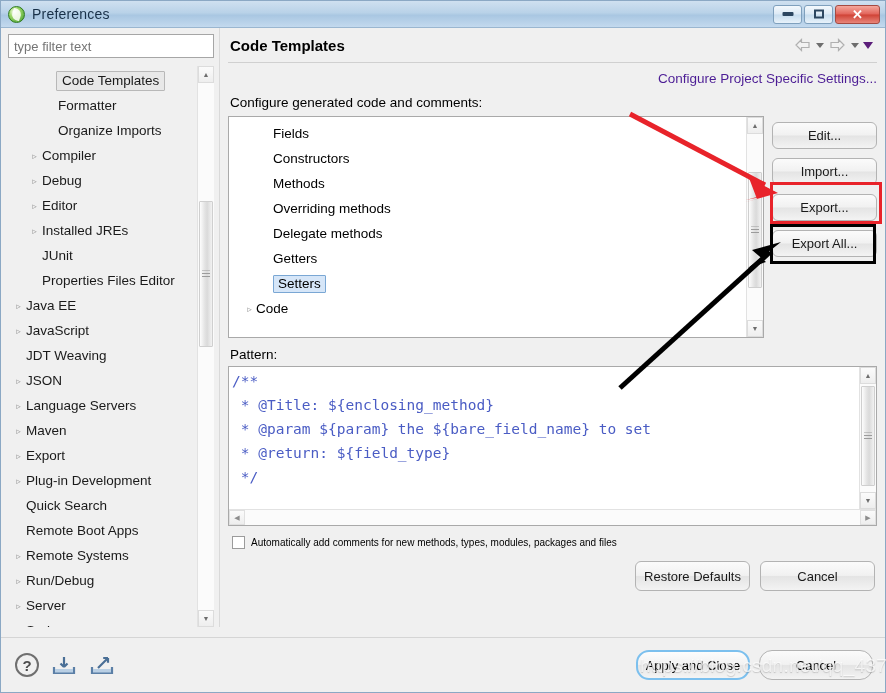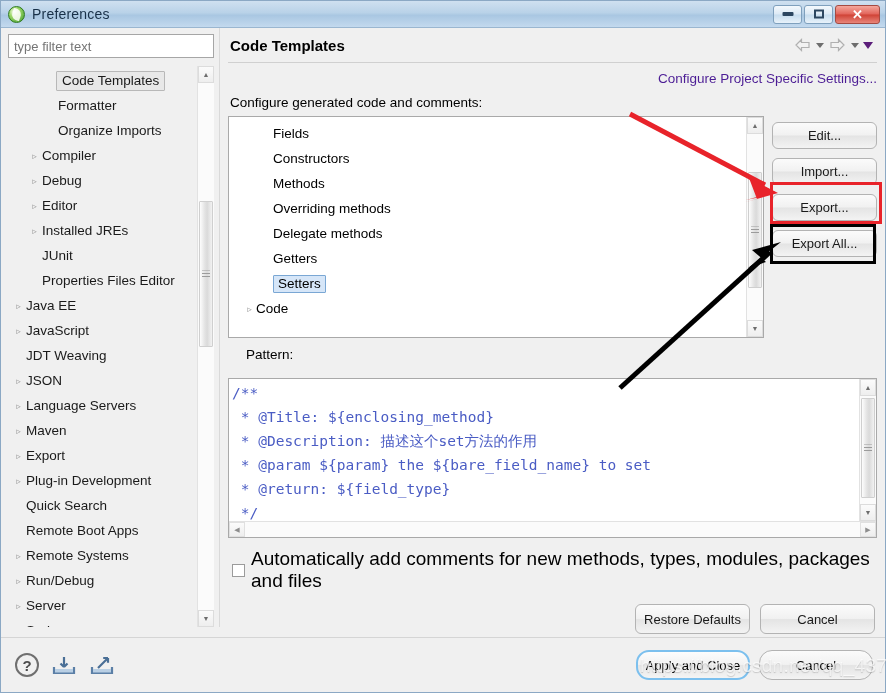--- a/index.html
+++ b/index.html
@@ -271,21 +271,21 @@
     border-radius: 6px;
     background: linear-gradient(to bottom,#fbfbfb 0%,#f1f1f1 48%,#e4e4e4 52%,#f3f3f3 100%);
     font-family: "Liberation Sans", sans-serif;
     font-size: 13px;
     color: #1a1a1a;
     display: flex; align-items: center; justify-content: center;
     box-sizing: border-box;
     cursor: pointer;
   }
 
-  .pattern-label { font-size: 13.5px; padding: 9px 0 16px 2px; flex: none; margin-left: 16px; }
+  .pattern-label { font-size: 13.5px; padding: 9px 0 4px 2px; flex: none; }
   .pattern-box {
     flex: none;
     height: 160px;
     border: 1px solid #a9a9a9;
     background: #fff;
     display: flex;
     flex-direction: column;
     box-sizing: border-box;
   }
   .pattern-inner { flex: 1; display: flex; min-height: 0; }
@@ -318,21 +318,21 @@
   .hsb .sb-track { flex: 1; }
 
   .chk-row { display: flex; align-items: center; gap: 6px; padding: 10px 0 0 4px; flex: none; }
   .chkbox {
     width: 13px; height: 13px;
     border: 1px solid #9b9b9b;
     background: #fff;
     box-sizing: border-box;
     flex: none;
   }
-  .chk-label { font-size: 19px; }
+  .chk-label { font-size: 10px; }
 
   .apply-row { display: flex; justify-content: flex-end; gap: 10px; padding: 12px 2px 0 0; flex: none; }
   .btn-wide { width: 115px; height: 30px; }
 
   
   .footer-sep { height: 1px; background: #d5d5d5; margin: 10px 0 0 0; flex:none; }
   .footer {
     height: 54px; flex: none;
     display: flex; align-items: center;
     padding: 0 12px 0 14px;
@@ -594,21 +594,21 @@
           <div class="btn">Edit...</div>
           <div class="btn">Import...</div>
           <div class="btn">Export...</div>
           <div class="btn">Export All...</div>
         </div>
       </div>
 
       <div class="pattern-label">Pattern:</div>
       <div class="pattern-box">
         <div class="pattern-inner">
-          <div class="code"><div>/**</div><div> * @Title: ${enclosing_method}</div><div> * @Description: 描述这个set方法的作用</div><div> * @param ${param} the ${bare_field_name} to set</div><div> * @return: ${field_type}</div><div> */</div></div>
+          <div class="code"><div>/**</div><div> * @Title: ${enclosing_method}</div><div> * @param ${param} the ${bare_field_name} to set</div><div> * @return: ${field_type}</div><div> */</div></div>
           <div class="vsb">
             <div class="sb-arrow">▲</div>
             <div class="sb-track">
               <div class="sb-thumb" style="top:2px;height:100px;">
                 <span class="sb-grip"></span>
               </div>
             </div>
             <div class="sb-arrow">▼</div>
           </div>
         </div>

